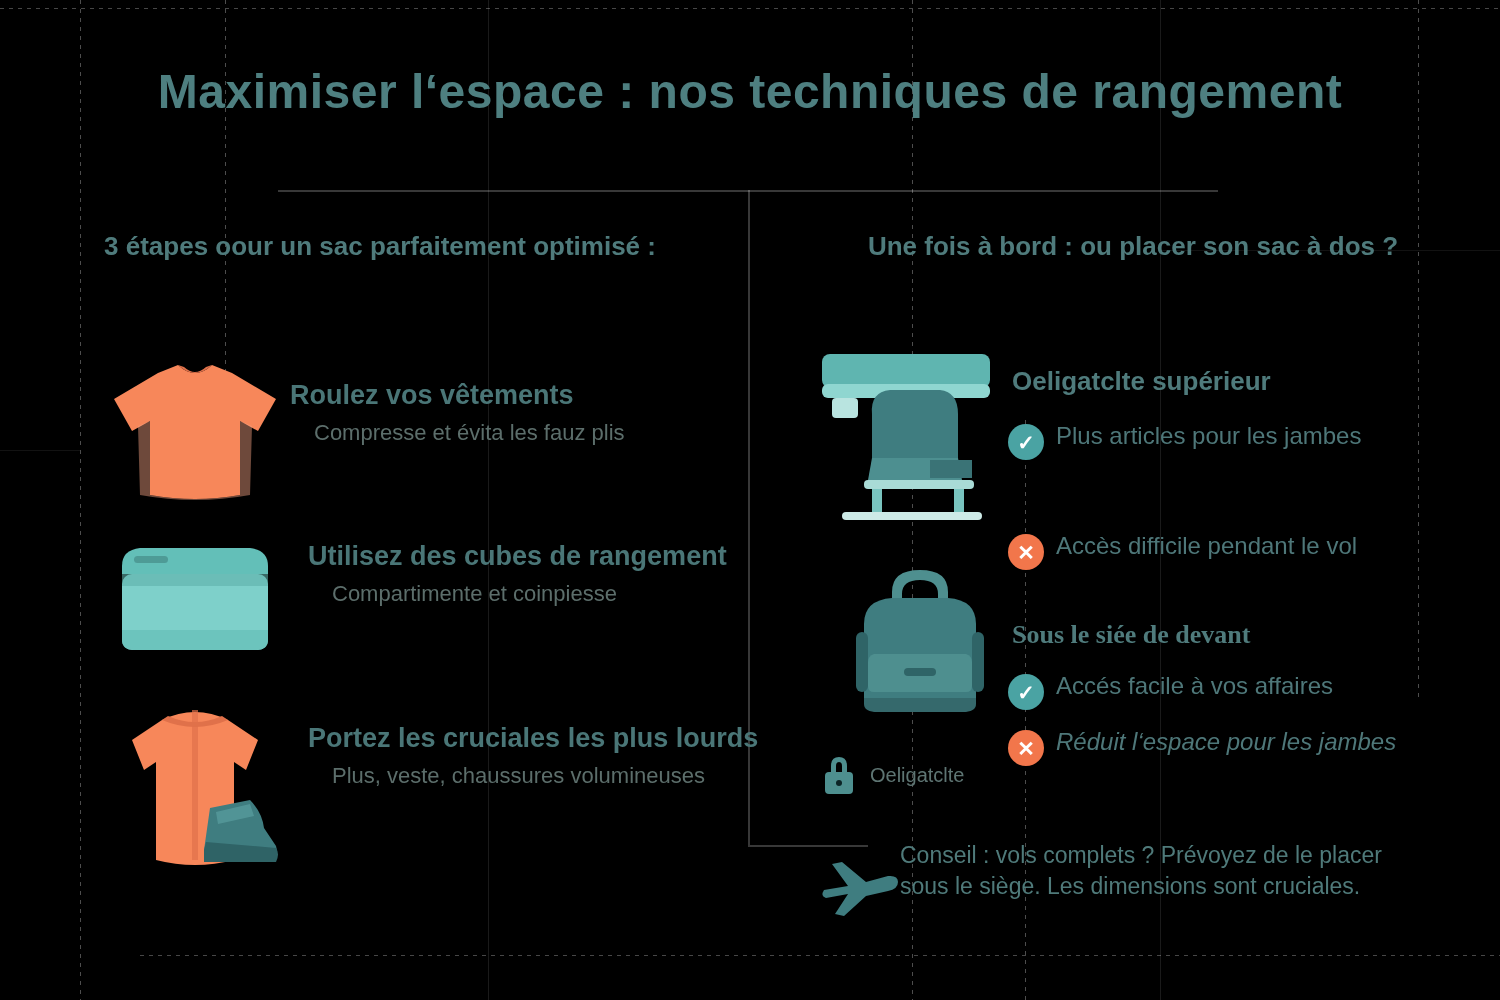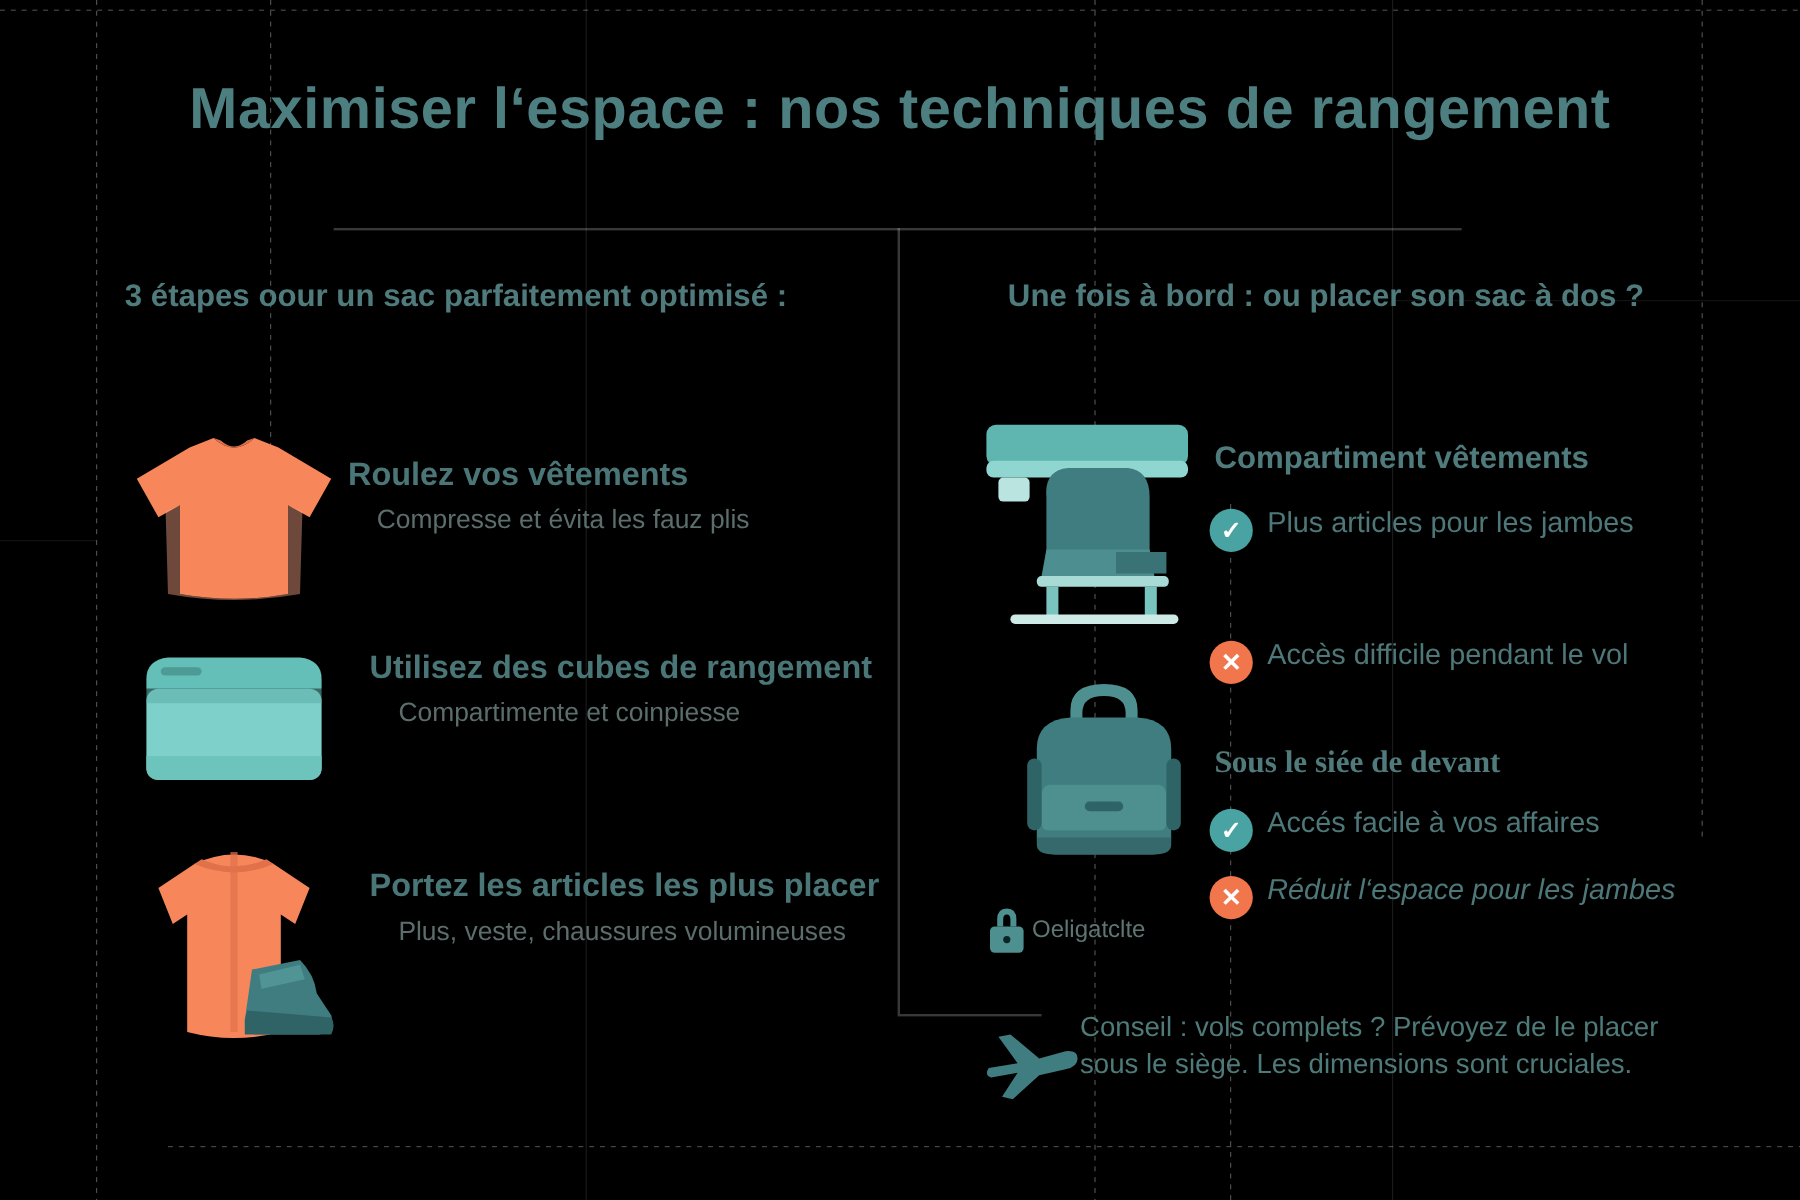--- a/index.html
+++ b/index.html
@@ -81,21 +81,21 @@
 
   .col-head {
     position: absolute;
     text-align: center;
     font-size: 26px;
     font-weight: bold;
     line-height: 1.3;
     color: #4f7b7c;
   }
   .col-head.left { left: 70px; top: 230px; width: 620px; }
-  .col-head.right { left: 800px; top: 230px; width: 610px; }
+  .col-head.right { left: 828px; top: 230px; width: 610px; }
 
   .step {
     position: absolute;
   }
   .step-title {
     font-size: 27px;
     font-weight: bold;
     color: #4a7677;
     line-height: 1.25;
   }
@@ -141,20 +141,21 @@
     line-height: 1.2;
     max-width: 420px;
   }
 
   .obligatoire {
     position: absolute;
     left: 818px;
     top: 752px;
     display: flex;
     align-items: center;
+    gap: 10px;
     font-size: 20px;
     color: #5e7573;
   }
 
   .tip {
     position: absolute;
     left: 900px;
     top: 840px;
     width: 500px;
     font-size: 23px;
@@ -231,21 +232,21 @@
         <svg width="190" height="180" viewBox="0 0 190 180">
           <path d="M62 20 Q95 4 128 20 L158 40 L146 70 L134 62 L134 160 Q95 170 56 160 L56 62 L44 70 L32 40 Z" fill="#f7875a"></path>
           <path d="M92 10 L98 10 L98 160 L92 160 Z" fill="#e0714a" opacity="0.7"></path>
           <path d="M62 20 Q95 34 128 20 L122 16 Q95 28 68 16 Z" fill="#e0714a"></path>
           <path d="M110 108 L150 100 Q162 112 164 128 L176 146 Q180 160 166 162 L112 162 Q104 160 104 150 Z" fill="#3f7d80"></path>
           <path d="M104 150 L104 162 L176 162 Q180 154 176 148 L106 142 Z" fill="#2f6366"></path>
           <path d="M116 112 L150 104 L154 116 L118 124 Z" fill="#5a9ea0" opacity="0.7"></path>
         </svg>
       </div>
       <div style="padding-top:22px;">
-        <div class="step-title">Portez les articles les plus placer</div>
+        <div class="step-title">Portez les cruciales les plus lourds</div>
         <div class="step-sub">Plus, veste, chaussures volumineuses</div>
       </div>
     </div>
   </div>
 
   <div class="col-head right">Une fois à bord : ou placer son sac à dos ?</div>
 
   <div style="position:absolute; left:812px; top:340px;">
     <svg width="190" height="195" viewBox="0 0 190 195">
       <rect x="10" y="14" width="168" height="34" rx="8" fill="#5fb5b0"></rect>
@@ -253,21 +254,21 @@
       <rect x="20" y="58" width="26" height="20" rx="4" fill="#b9e4e0"></rect>
       <path d="M60 74 Q58 52 78 50 L128 50 Q146 52 146 74 L146 120 L60 120 Z" fill="#3f7d80"></path>
       <path d="M60 118 L146 118 L150 140 L56 140 Z" fill="#4d8f90"></path>
       <path d="M118 120 L160 120 L160 138 L118 138 Z" fill="#3a7376"></path>
       <rect x="52" y="140" width="110" height="9" rx="4" fill="#a9dbd6"></rect>
       <rect x="60" y="149" width="10" height="26" fill="#79c4bf"></rect>
       <rect x="142" y="149" width="10" height="26" fill="#79c4bf"></rect>
       <rect x="30" y="172" width="140" height="8" rx="4" fill="#cdeae7"></rect>
     </svg>
   </div>
-  <div class="row-head" style="left:1012px; top:366px;">Compartiment vêtements</div>
+  <div class="row-head" style="left:1012px; top:366px;">Oeligatclte supérieur</div>
 
   <div class="bullet" style="left:1008px; top:422px; width:430px;">
     <div class="badge ok">✓</div>
     <div class="bullet-text">Plus articles pour les jambes</div>
   </div>
 
   <div class="bullet" style="left:1008px; top:532px; width:450px;">
     <div class="badge no">✕</div>
     <div class="bullet-text" style="max-width:440px;">Accès difficile pendant le vol</div>
   </div>

